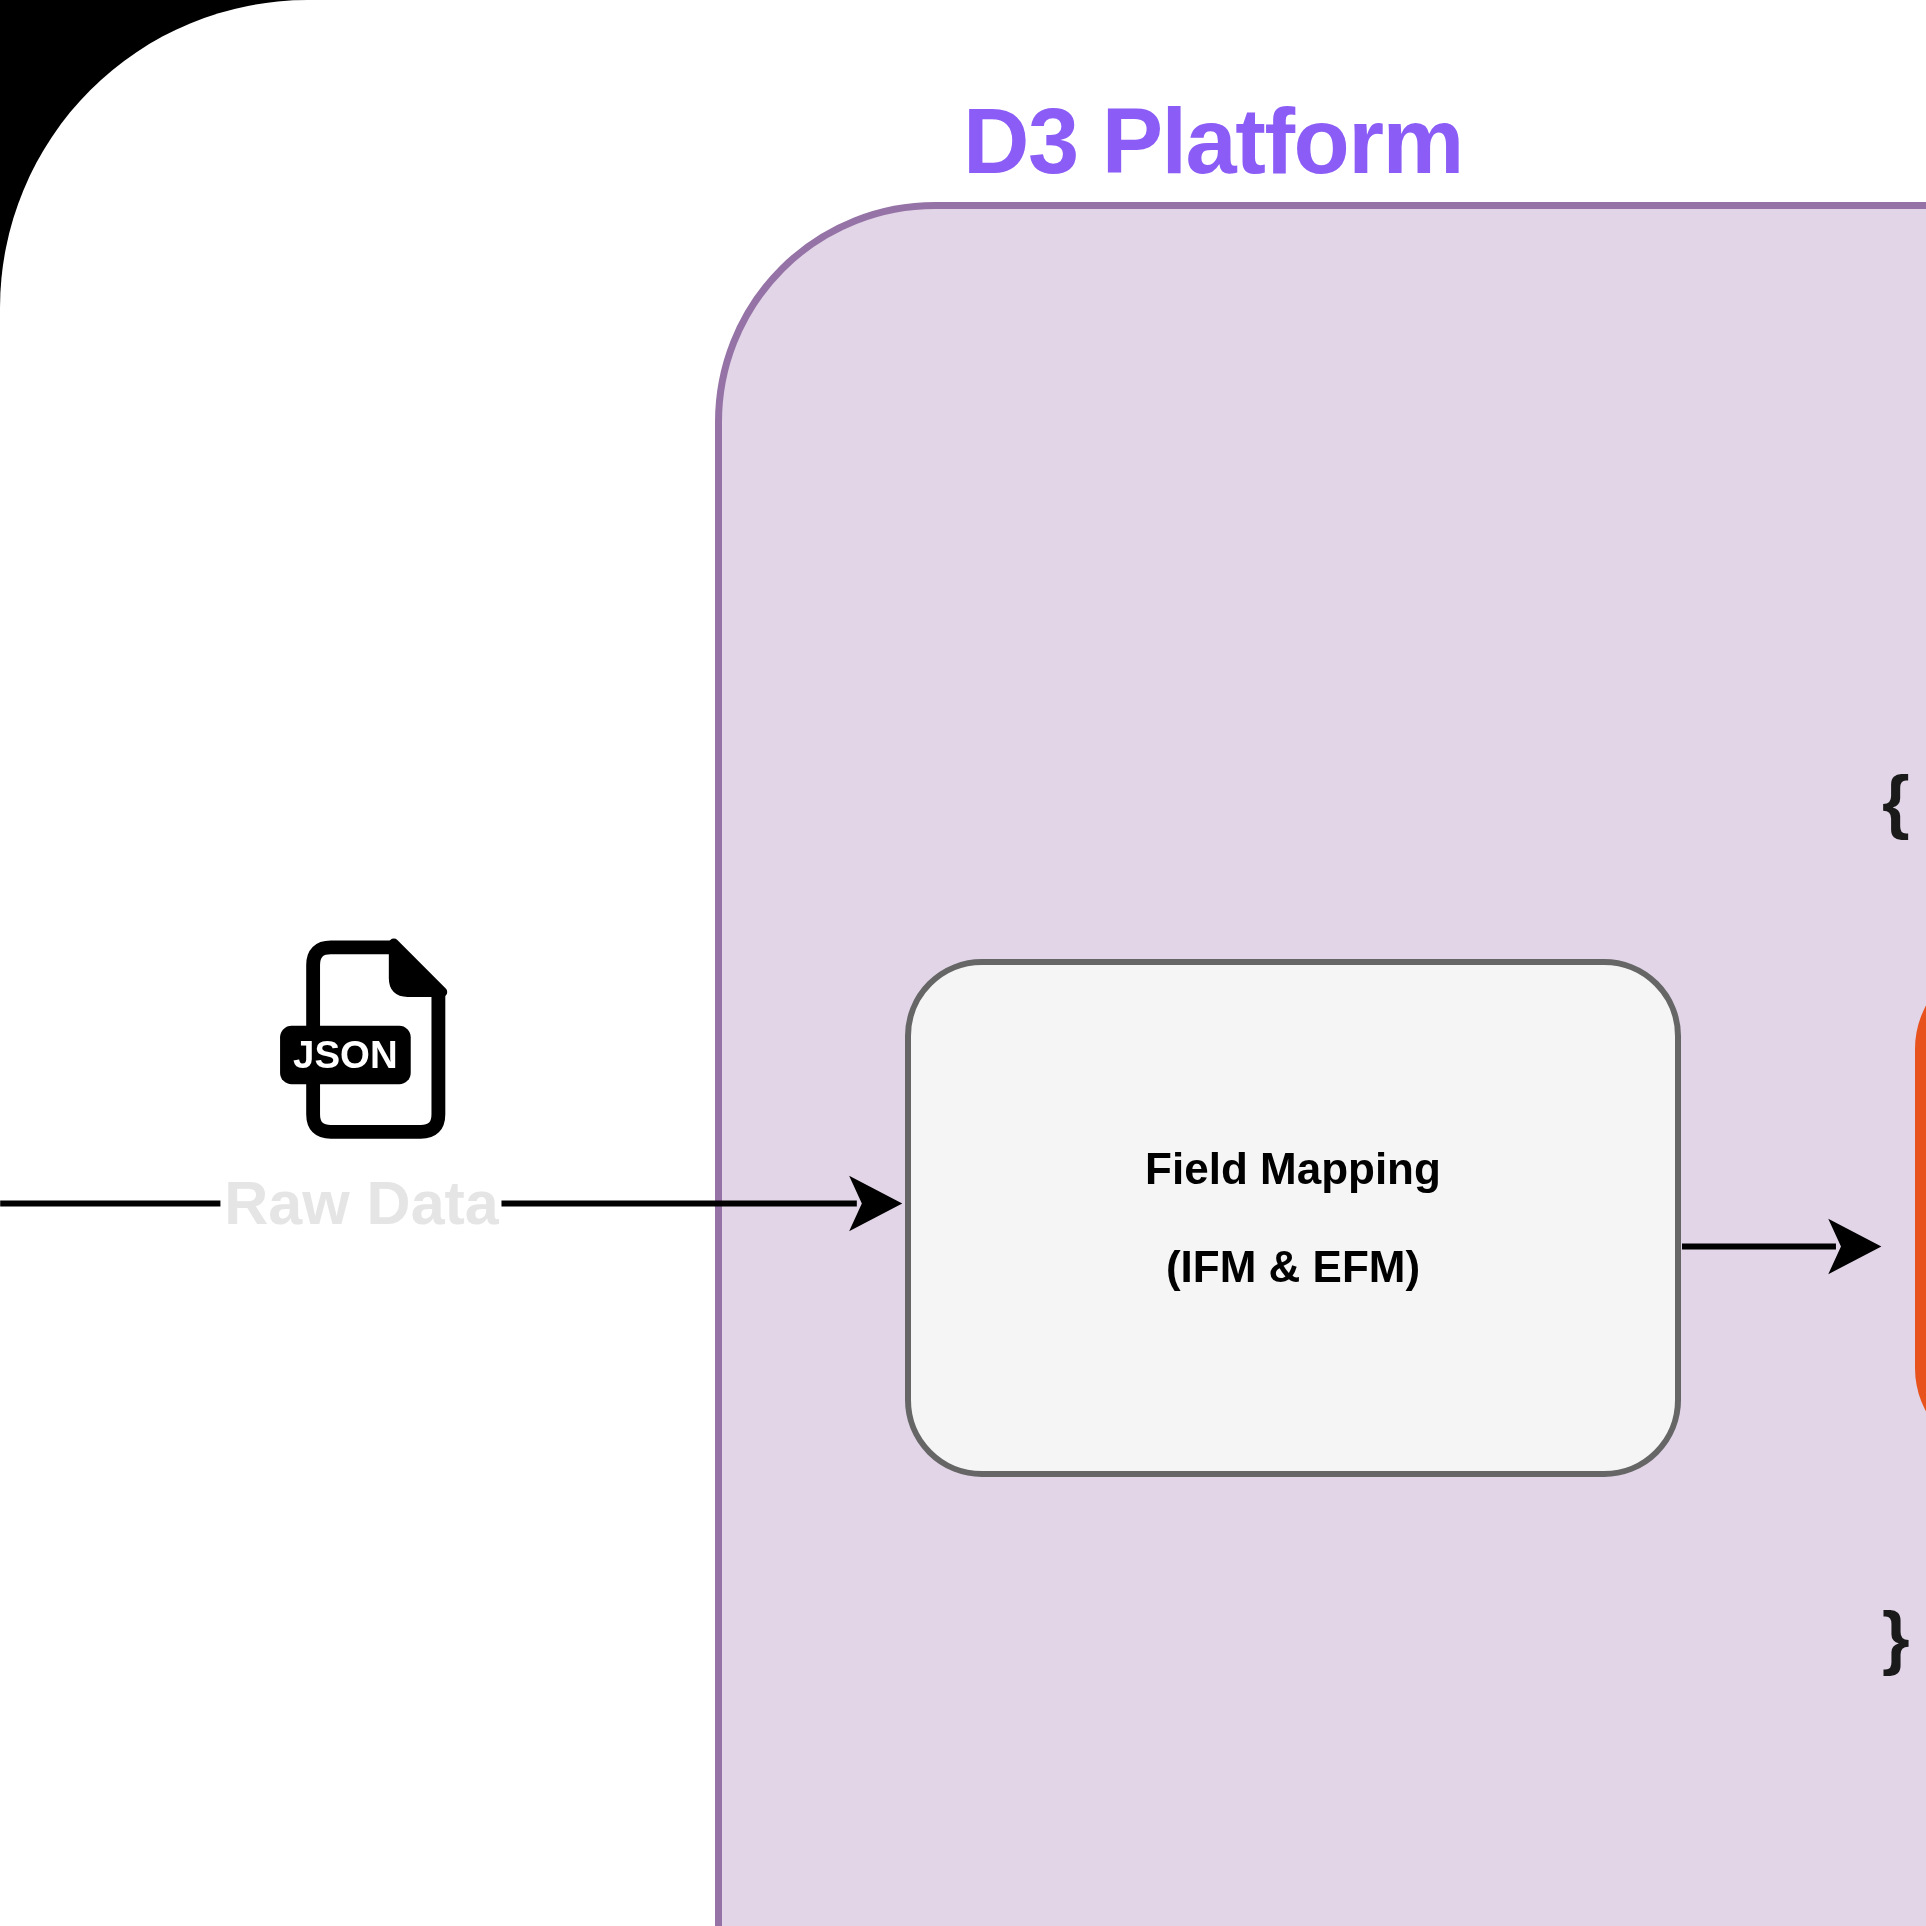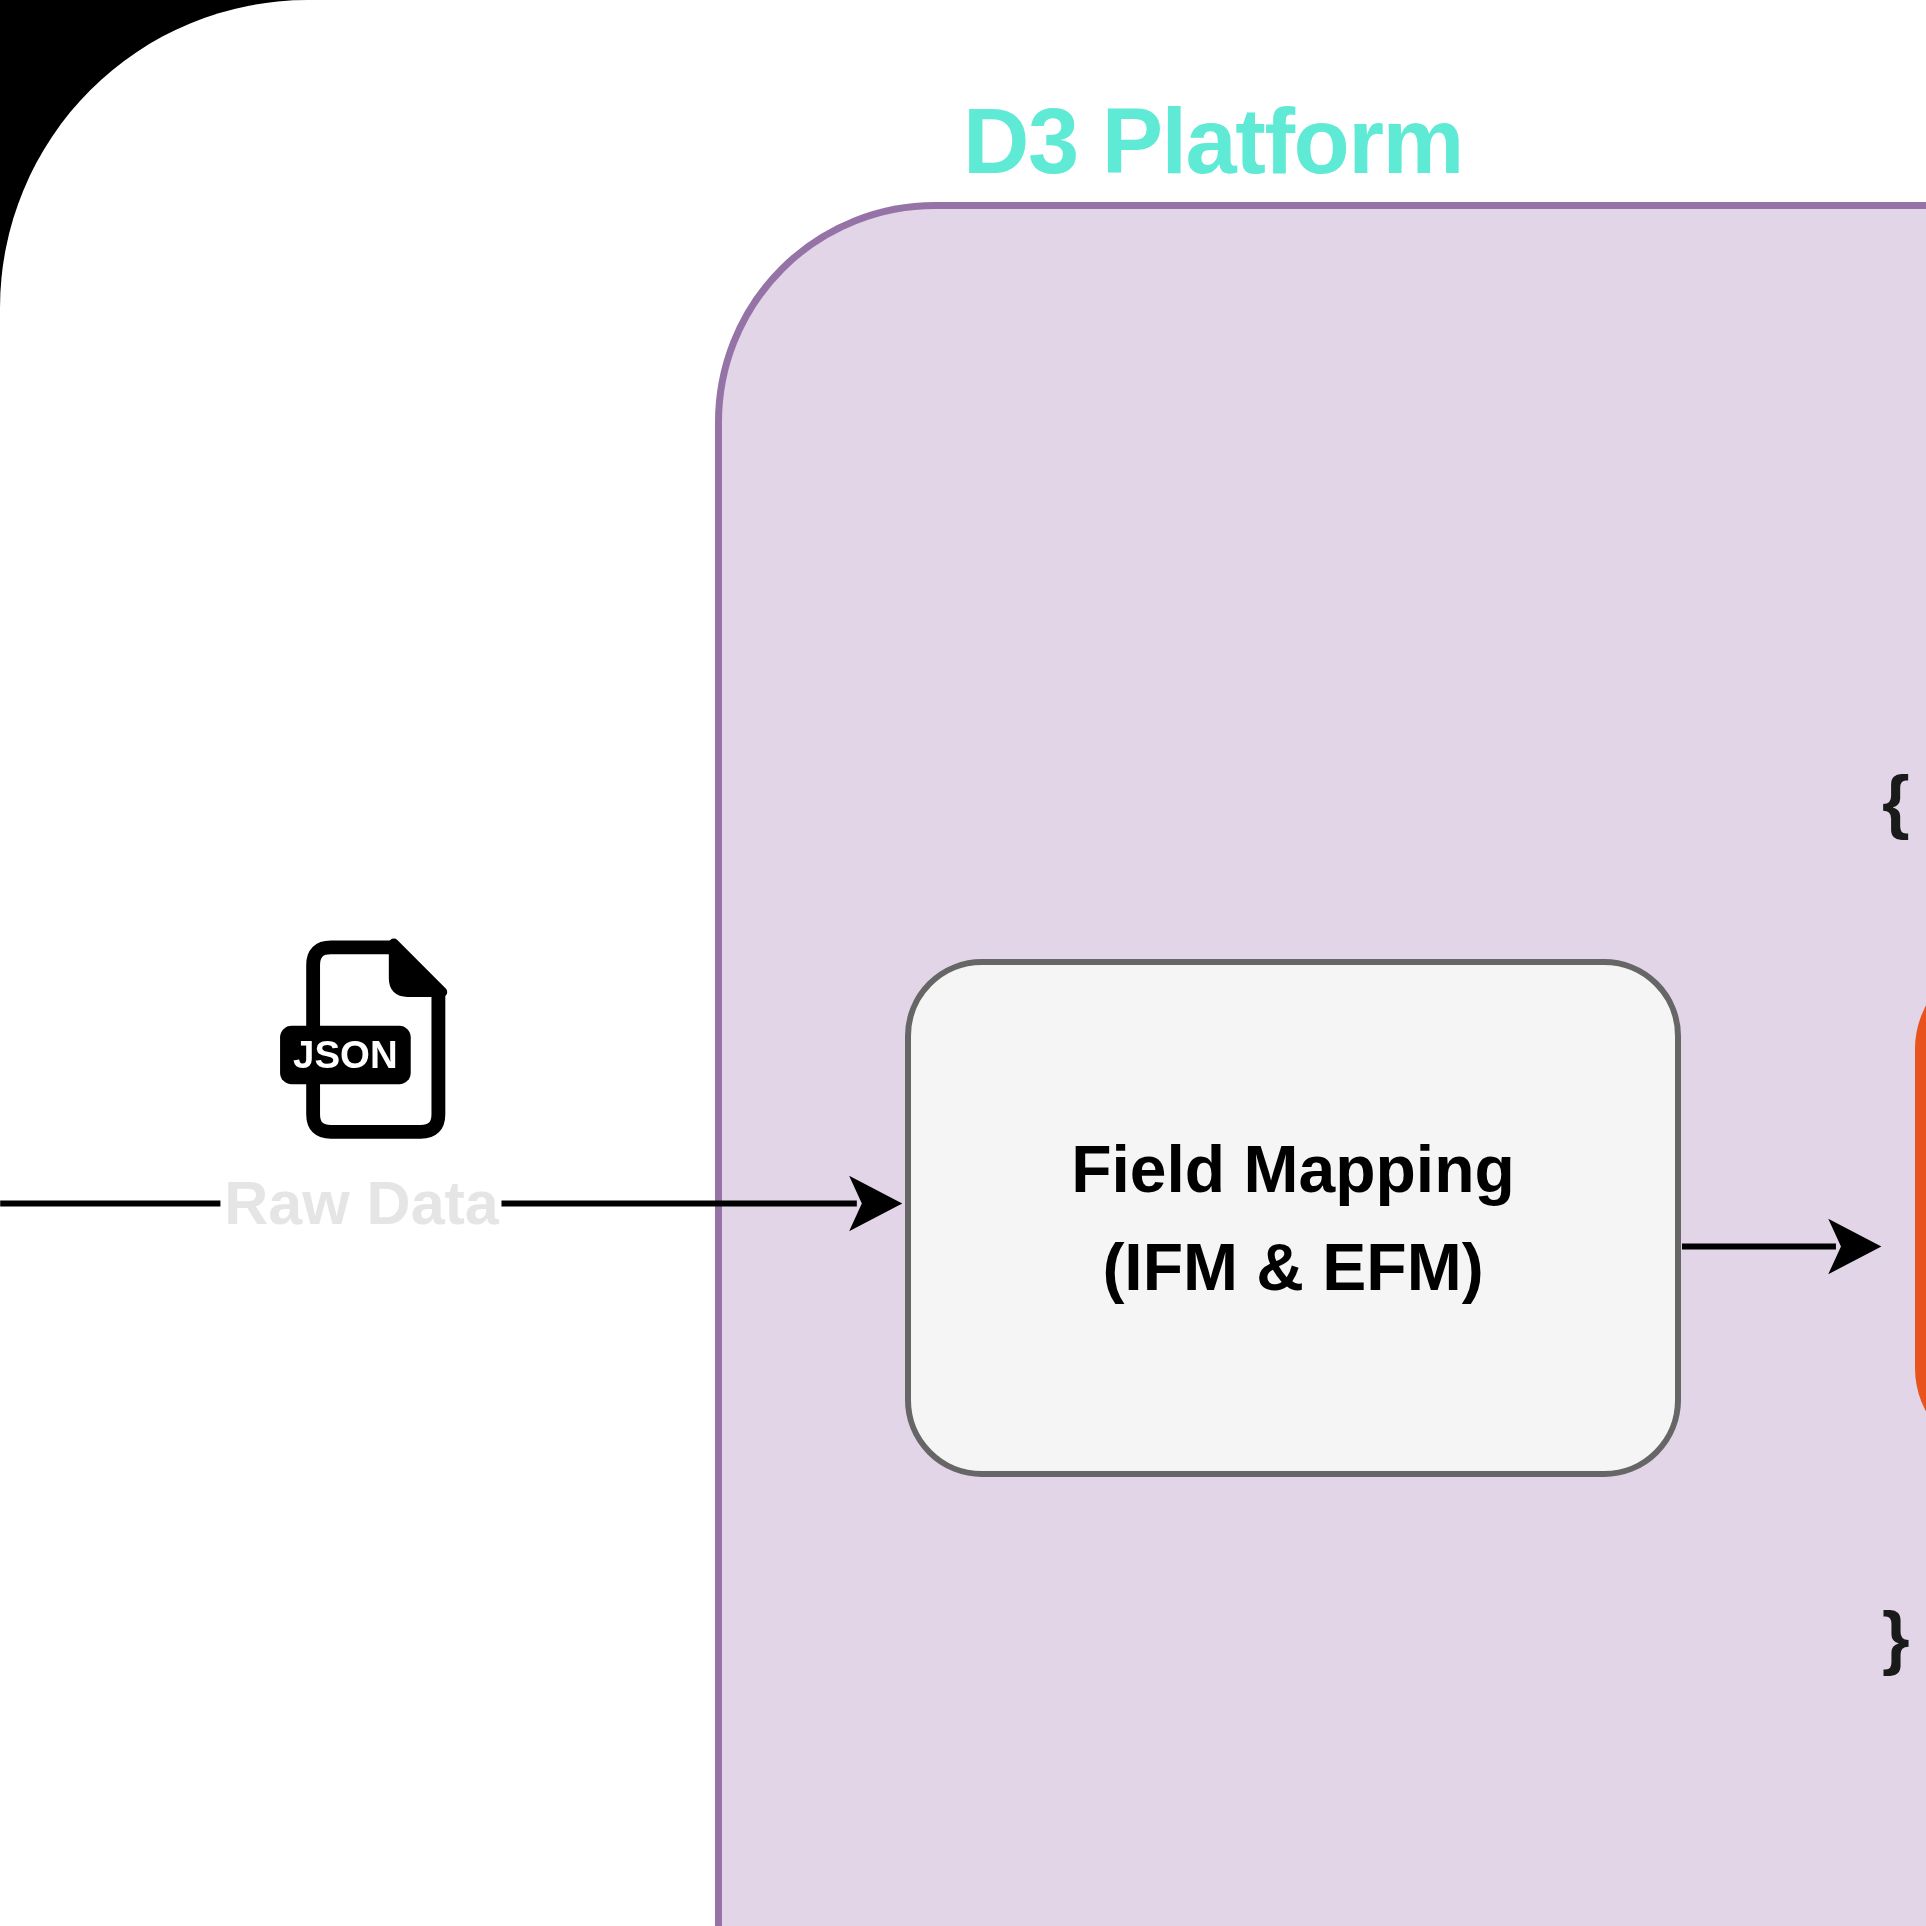--- a/index.html
+++ b/index.html
@@ -24,21 +24,21 @@
     height: 2257px;
     background: #ffffff;
     border-radius: 308px;
   }
   .diagram-title {
     position: absolute;
     left: 963px;
     top: 89px;
     font-size: 92px;
     font-weight: bold;
-    color: #5eead4;
+    color: #8b5cf6;
     white-space: nowrap;
     letter-spacing: -1.5px;
   }
   .platform-box {
     position: absolute;
     left: 715px;
     top: 202px;
     width: 2277px;
     height: 1992px;
     box-sizing: border-box;
@@ -56,21 +56,21 @@
     background: #F5F5F5;
     border: 6.2px solid #666666;
     border-radius: 77px;
     display: flex;
     flex-direction: column;
     align-items: center;
     justify-content: center;
     text-align: center;
   }
   .process-box .line {
-    font-size: 66px;
+    font-size: 44px;
     font-weight: bold;
     color: #000000;
     line-height: 98px;
     white-space: nowrap;
   }
   .raw-data-label {
     position: absolute;
     left: 169px;
     top: 1171px;
     width: 385px;

